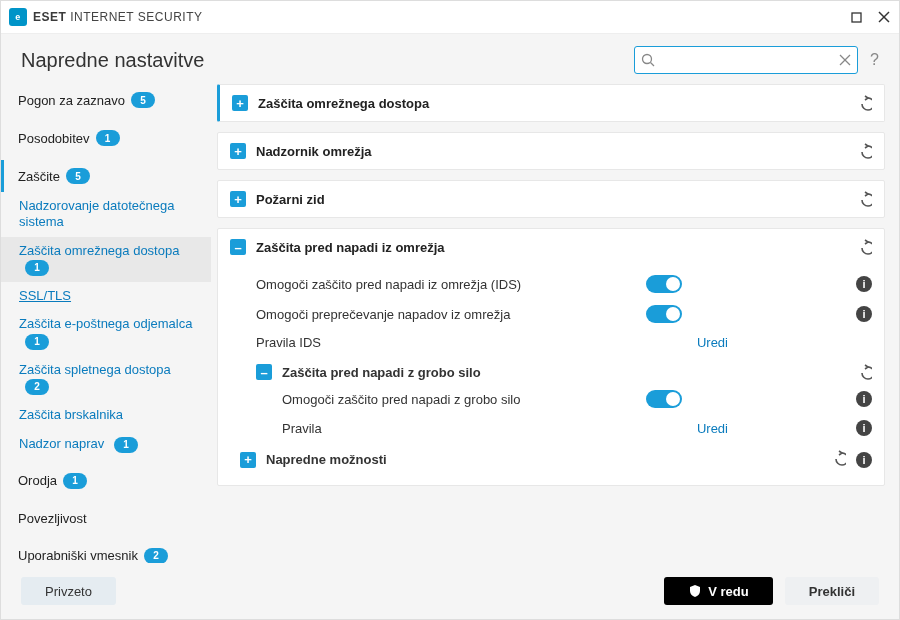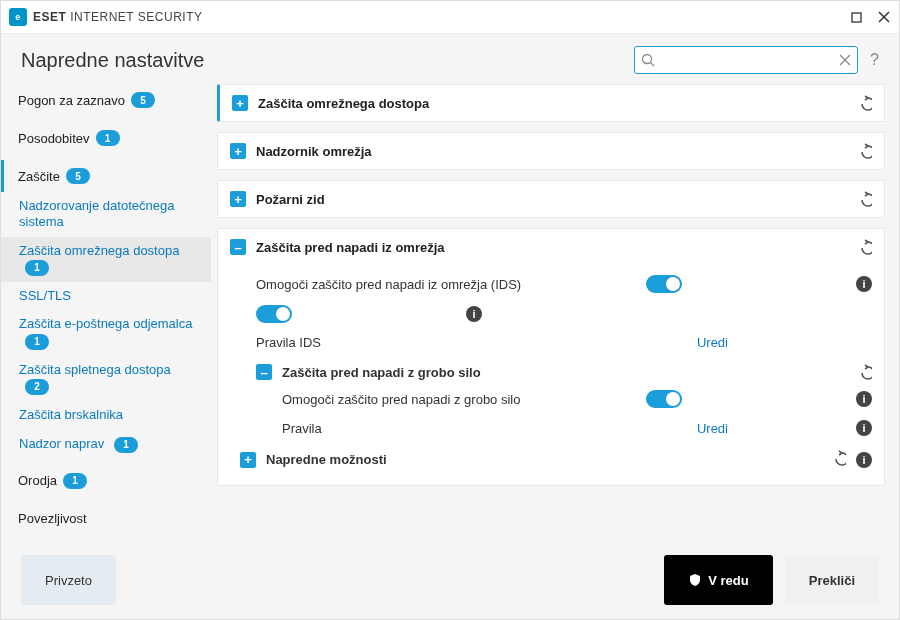--- a/index.html
+++ b/index.html
@@ -17,21 +17,21 @@
 .search svg{flex:none}
 .search input{flex:1;border:0;outline:0;font-size:12px;background:transparent}
 .help{margin-left:12px;color:#888;font-size:16px;cursor:pointer}
 .body{flex:1;display:flex;overflow:hidden}
 .sidebar{width:210px;box-sizing:border-box;padding:0 0 0 0;overflow:auto}
 .side-item{display:flex;align-items:center;padding:8px 12px 8px 14px;cursor:pointer;color:#222;border-left:3px solid transparent}
 .side-item.top{font-weight:400}
 .side-item.active-top{border-left-color:#1a9dd9}
 .side-sub{padding:6px 12px 6px 18px;color:#0a7bbd;cursor:pointer;line-height:1.25}
 .side-sub.sel{background:#e8e8e8}
-.side-sub.underline{}
+.side-sub.underline{text-decoration:underline}
 .badge{display:inline-flex;min-width:16px;height:16px;border-radius:8px;background:#1a9dd9;color:#fff;font-size:10px;font-weight:700;align-items:center;justify-content:center;margin-left:6px;padding:0 4px}
 .side-sep{height:6px}
 .main{flex:1;overflow:auto;padding:0 14px 0 6px}
 .panel{background:#fff;border:1px solid #e7e7e7;border-radius:2px;margin-bottom:10px;border-left:3px solid #1a9dd9}
 .panel.noaccent{border-left:1px solid #e7e7e7}
 .panel-head{display:flex;align-items:center;padding:10px 12px;gap:10px;cursor:pointer}
 .panel-head .title{font-weight:600;color:#222;font-size:13px}
 .expander{width:16px;height:16px;background:#1a9dd9;color:#fff;display:flex;align-items:center;justify-content:center;border-radius:2px;font-weight:700;font-size:13px;flex:none}
 .revert{margin-left:auto;color:#555;cursor:pointer;display:flex;align-items:center}
 .panel-body{padding:4px 12px 12px 12px}
@@ -39,21 +39,21 @@
 .row .label{flex:1;color:#333}
 .toggle{width:36px;height:18px;border-radius:9px;background:#1a9dd9;position:relative;cursor:pointer;flex:none;margin-right:150px}
 .toggle::after{content:"";position:absolute;right:2px;top:2px;width:14px;height:14px;border-radius:50%;background:#fff}
 .info{width:16px;height:16px;border-radius:50%;background:#444;color:#fff;display:flex;align-items:center;justify-content:center;font-size:11px;font-weight:700;cursor:pointer;flex:none}
 .link{color:#0a7bbd;cursor:pointer;margin-right:104px}
 .subhead{display:flex;align-items:center;gap:10px;padding:8px 0 4px 26px}
 .subhead .expander{background:#1a9dd9}
 .subhead .title{font-weight:600}
 .subhead .revert{margin-left:auto}
 .footer{display:flex;align-items:center;padding:14px 20px;gap:12px}
-.btn{height:22px;padding:14px 24px;border-radius:3px;display:flex;align-items:center;justify-content:center;cursor:pointer;font-size:13px;gap:6px}
+.btn{height:22px;padding:3px 24px;border-radius:3px;display:flex;align-items:center;justify-content:center;cursor:pointer;font-size:13px;gap:6px}
 .btn.default{background:#e5ecf1;color:#333}
 .btn.primary{background:#000000;color:#fff;font-weight:600}
 .btn.secondary{background:#eef0f2;color:#333;font-weight:600}
 .spacer{flex:1}
 </style>
 </head>
 <body>
 <div class="window">
 
 <div class="titlebar">
@@ -197,20 +197,21 @@
                 </svg>
           </div>
         </div>
         <div class="panel-body">
           <div class="row">
             <div class="label">Omogoči zaščito pred napadi iz omrežja (IDS)</div>
             <div class="toggle"></div>
             <div class="info">i</div>
           </div>
           <div class="row">
+            <div class="label">Omogoči preprečevanje napadov iz omrežja</div>
             <div class="toggle"></div>
             <div class="info">i</div>
           </div>
           <div class="row">
             <div class="label">Pravila IDS</div>
             <span class="link">Uredi</span>
             <span style="width:16px"></span>
           </div>
 
           <div class="subhead">

